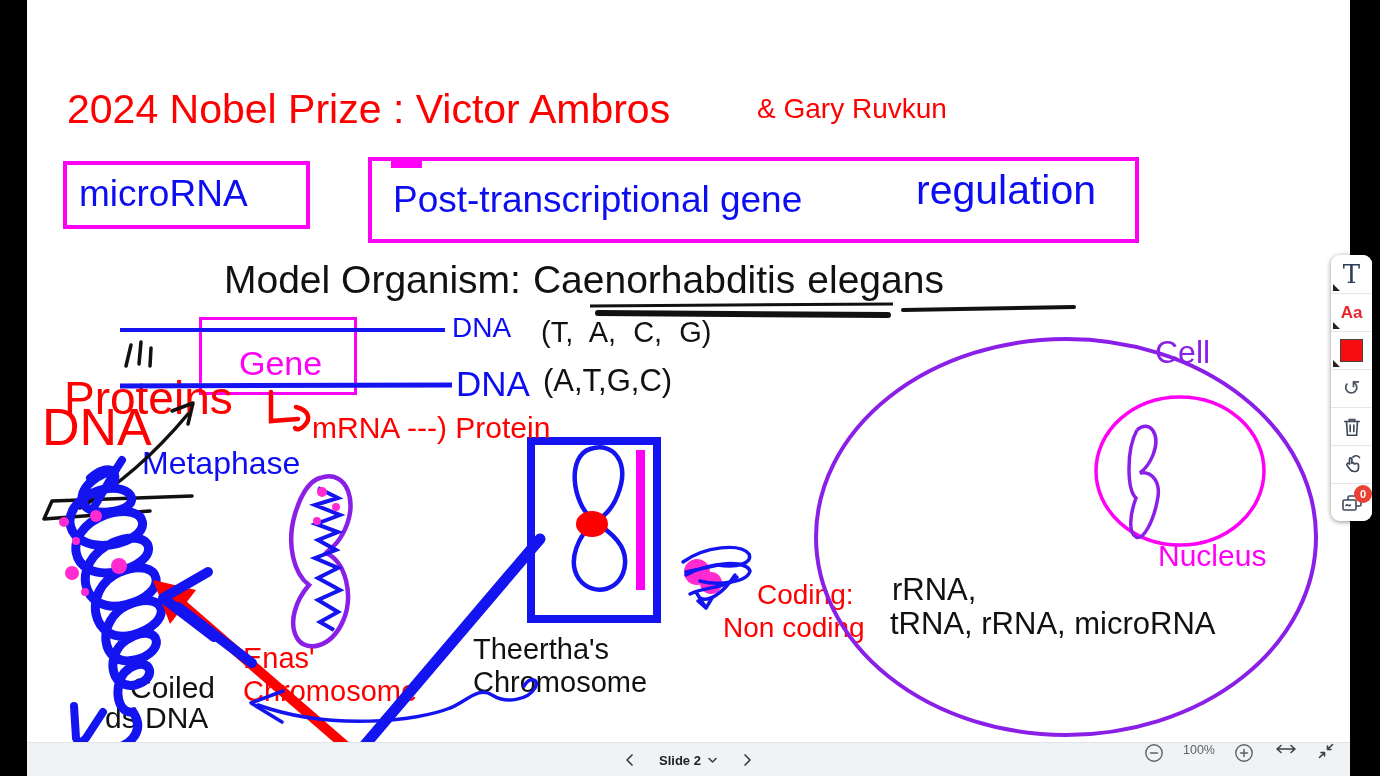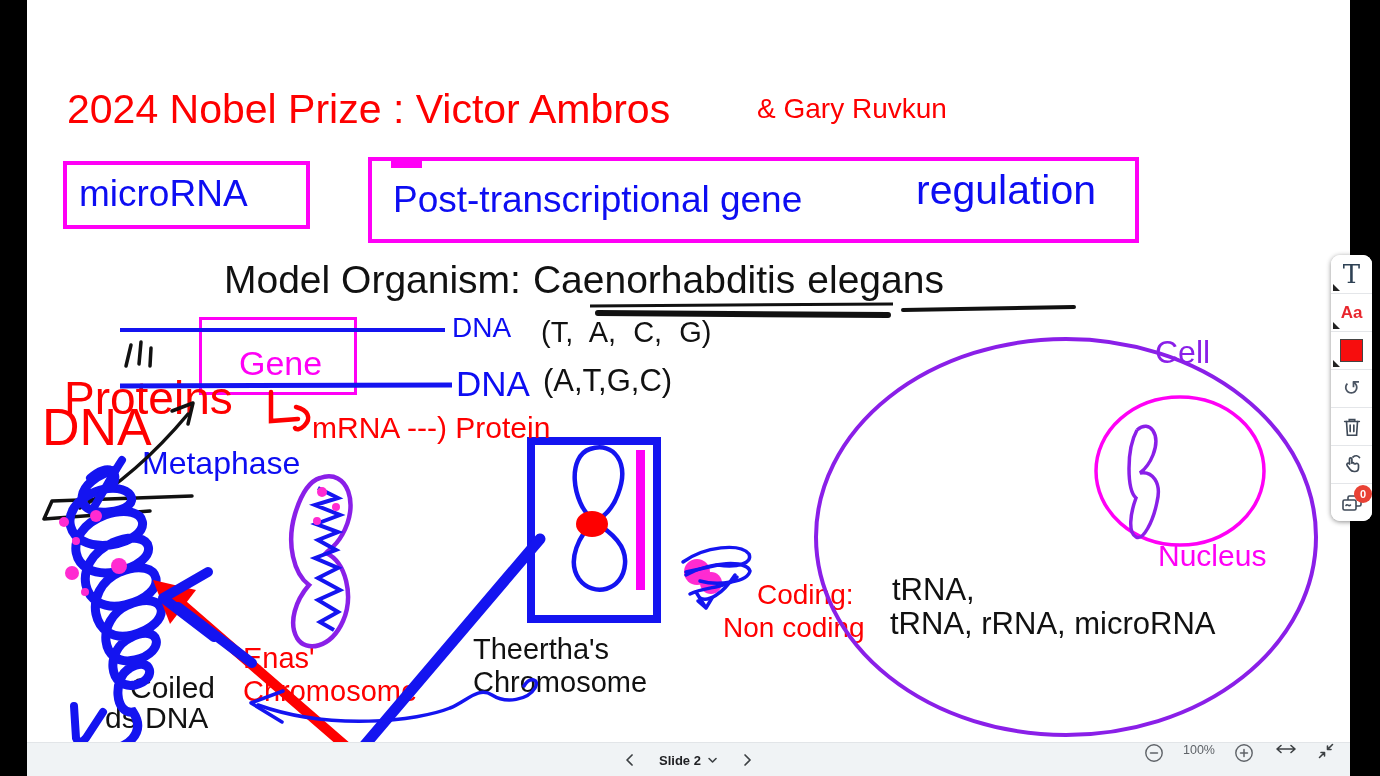--- a/index.html
+++ b/index.html
@@ -97,21 +97,21 @@
   <div class="board-text ink-black" style="left:105px;top:702px;font-size:30px;">ds DNA</div>
 
   <div class="board-text ink-black" style="left:473px;top:634px;font-size:29px;">Theertha's</div>
   <div class="board-text ink-black" style="left:473px;top:667px;font-size:29px;">Chromosome</div>
 
   <div class="board-text ink-purple" style="left:1155px;top:336px;font-size:32px;">Cell</div>
   <div class="board-text ink-magenta" style="left:1158px;top:540px;font-size:30px;">Nucleus</div>
 
   <div class="board-text ink-red" style="left:757px;top:580px;font-size:28px;">Coding:</div>
   <div class="board-text ink-red" style="left:723px;top:613px;font-size:28px;">Non coding</div>
-  <div class="board-text ink-black" style="left:892px;top:574px;font-size:31px;">tRNA,</div>
+  <div class="board-text ink-black" style="left:892px;top:574px;font-size:31px;">rRNA,</div>
   <div class="board-text ink-black" style="left:890px;top:608px;font-size:31px;">tRNA, rRNA, microRNA</div>
 
   <div class="blue-box" style="left:527px;top:437px;width:134px;height:186px;"></div>
 
   <svg class="draw" width="1380" height="776" viewBox="0 0 1380 776">
 
     <g stroke="#111" fill="none">
       <path d="M590 306 L893 304" stroke-width="3"></path>
       <path d="M598 313 L888 315" stroke-width="6" stroke-linecap="round"></path>
       <path d="M903 310 L1074 307" stroke-width="4" stroke-linecap="round"></path>

